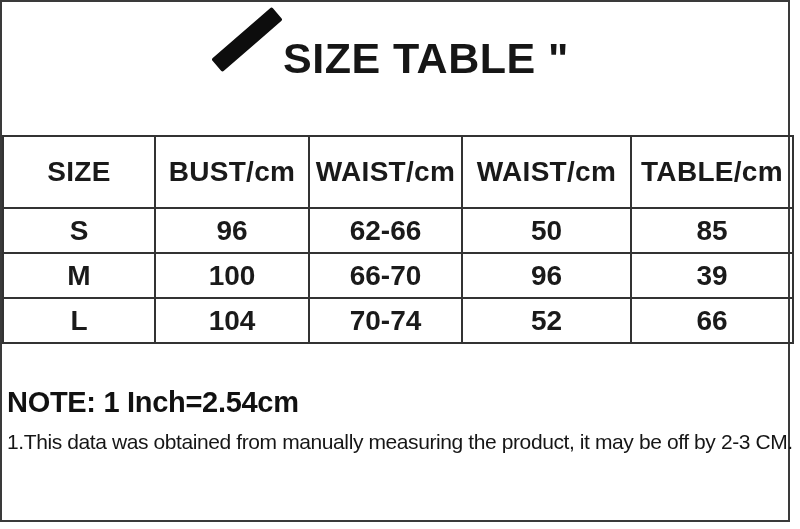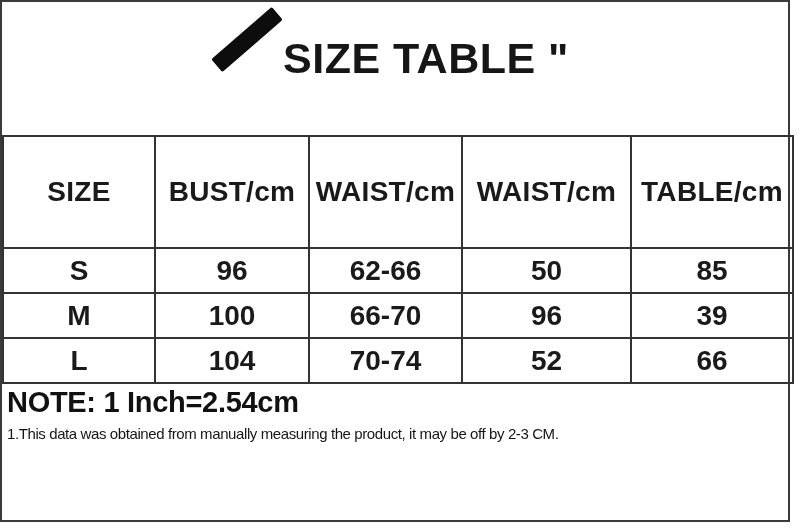--- a/index.html
+++ b/index.html
@@ -58,21 +58,21 @@
   }
   table.size-table th,
   table.size-table td {
     border: 2px solid #333333;
     text-align: center;
     vertical-align: middle;
     padding: 0;
     color: #1a1a1a;
   }
   table.size-table thead tr {
-    height: 112px;
+    height: 72px;
   }
   table.size-table thead th {
     font-size: 28px;
     font-weight: bold;
     letter-spacing: 0.3px;
   }
   table.size-table tbody tr {
     height: 45px;
   }
   table.size-table tbody td {
@@ -83,25 +83,25 @@
     position: absolute;
     left: 5px;
     top: 384px;
     width: 782px;
   }
   .note-heading {
     font-size: 29px;
     font-weight: bold;
     color: #111111;
     letter-spacing: -0.3px;
-    margin-bottom: 2px;
+    margin-bottom: 10px;
     white-space: nowrap;
   }
   .note-line {
-    font-size: 15px;
+    font-size: 21px;
     letter-spacing: -0.4px;
     color: #161616;
     line-height: 25.5px;
     white-space: nowrap;
   }
 </style>
 </head>
 <body>
 
 <div class="canvas">

